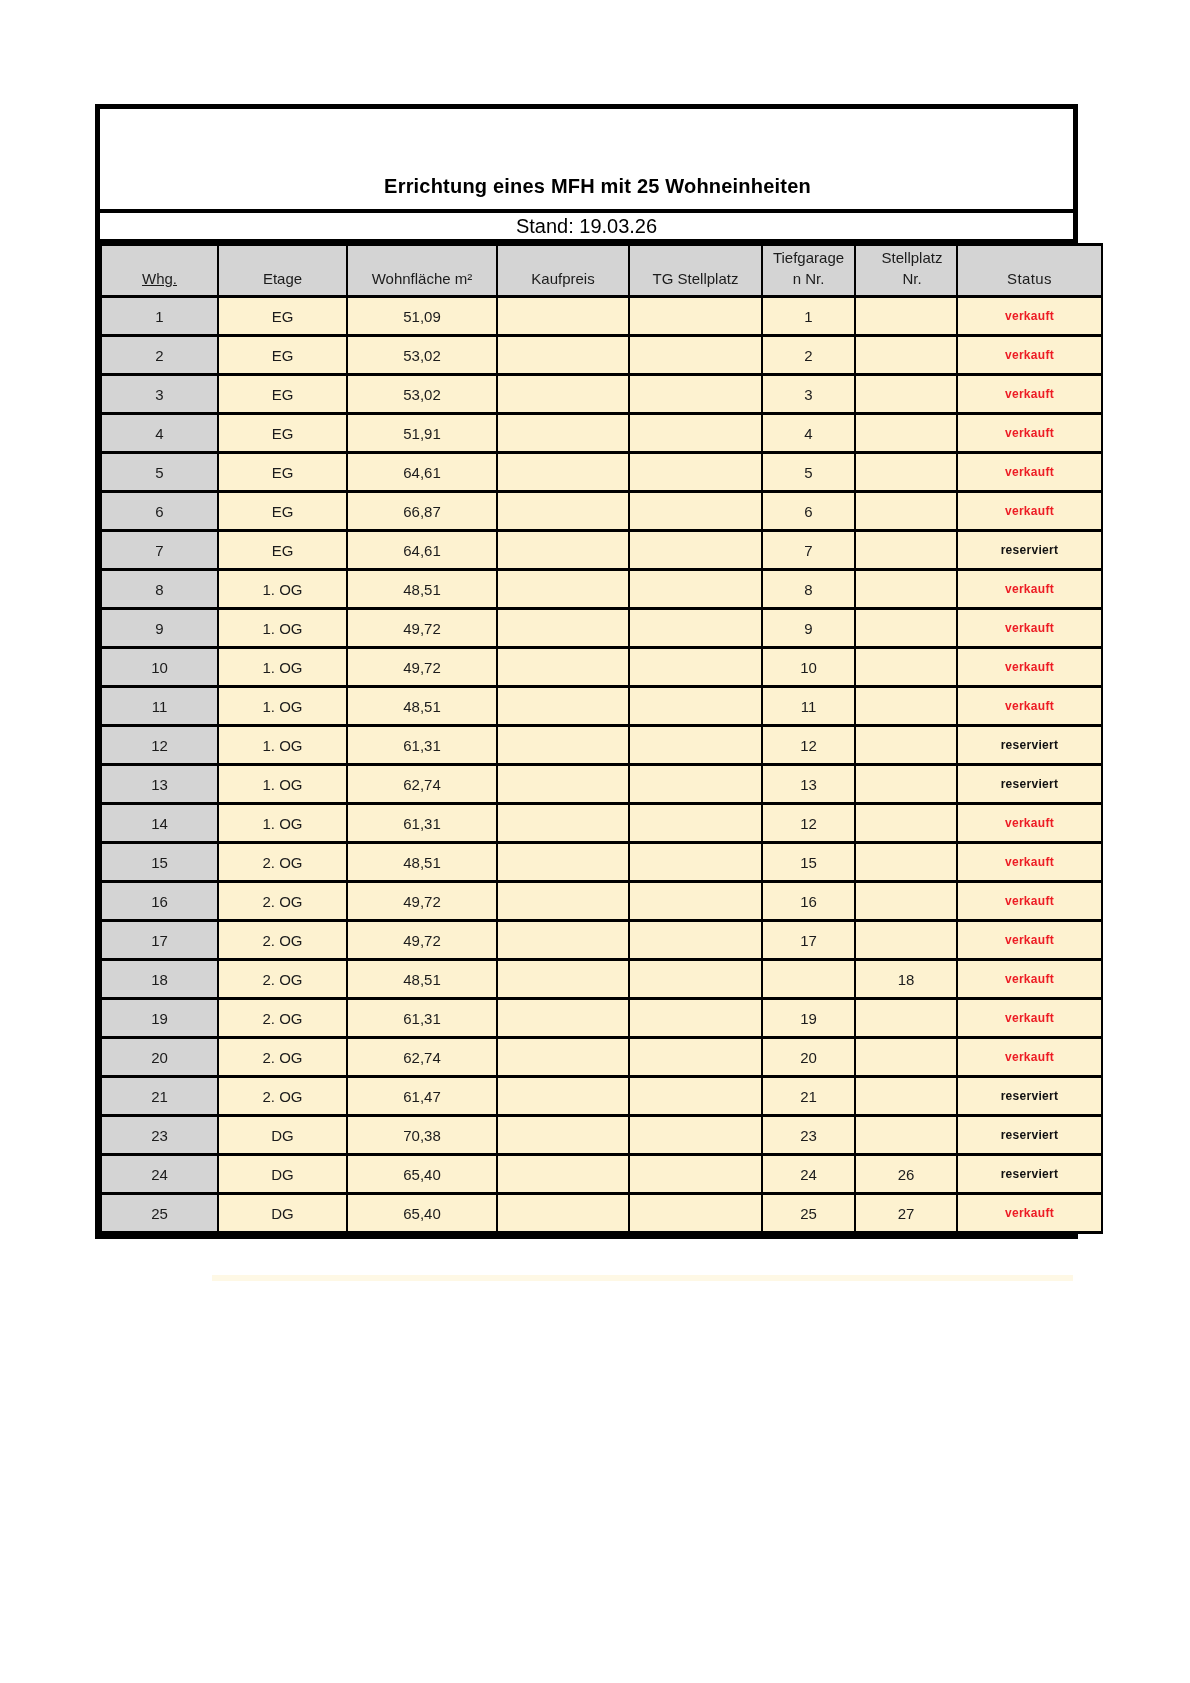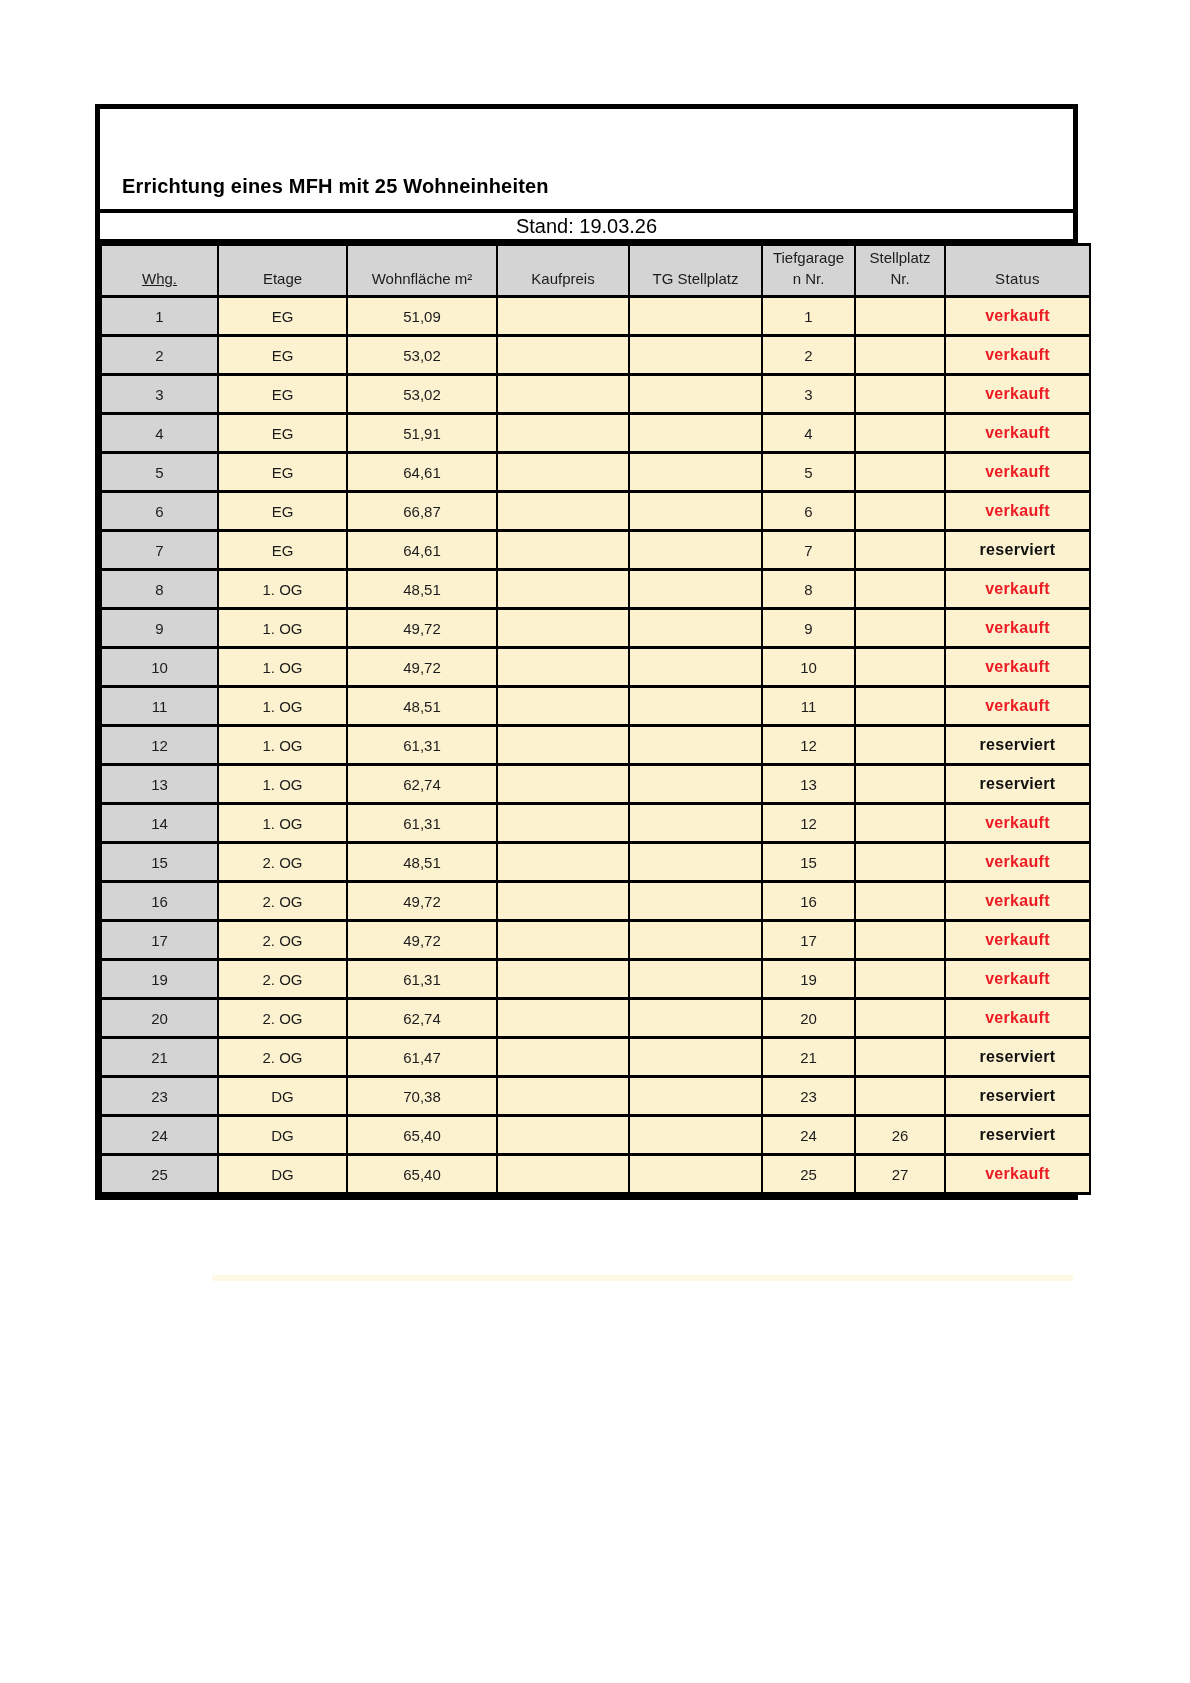--- a/index.html
+++ b/index.html
@@ -30,21 +30,21 @@
     border: 5px solid var(--grid);
     background: #ffffff;
   }
   .title-block {
     box-sizing: border-box;
     height: 104px;
     border-bottom: 4px solid var(--grid);
     display: flex;
     flex-direction: column;
     justify-content: flex-end;
-    align-items: flex-start;
+    align-items: center;
     padding-bottom: 8px;
     padding-left: 22px;
   }
   .title-line {
     font-size: 20px;
     font-weight: bold;
     line-height: 29px;
     letter-spacing: 0.2px;
     color: #000000;
     text-align: center;
@@ -81,28 +81,28 @@
     padding-bottom: 6px;
     white-space: pre-line;
     line-height: 1.4;
   }
   th.col-whg        { width: 115px; text-decoration: underline; }
   th.col-etage      { width: 127px; }
   th.col-flaeche    { width: 148px; }
   th.col-kaufpreis  { width: 130px; }
   th.col-tg_stellplatz  { width: 131px; }
   th.col-tiefgaragen_nr { width: 91px;  font-size: 13px; }
-  th.col-stellplatz_nr  { width: 88px;  font-size: 13px; }
+  th.col-stellplatz_nr  { width: 88px;  font-size: 13px; padding-left: 12px; }
   th.col-status     { width: 143px; font-weight: bold; font-size: 16px; letter-spacing: 0.4px; color: #000; }
   tbody td {
     height: 36px;
     background: var(--cell-bg);
   }
   tbody td.col-whg { background: var(--header-bg); }
-  tbody td.col-status { font-weight: bold; font-size: 16px; letter-spacing: 0.3px; }
+  tbody td.col-status { font-weight: bold; font-size: 12px; letter-spacing: 0.3px; }
   tbody td.status-sold     { color: var(--status-sold); }
   tbody td.status-reserved { color: var(--status-reserved); }
   .below-strip {
     position: absolute;
     left: 212px;
     top: 1275px;
     width: 861px;
     height: 6px;
     background: var(--cell-bg);
     opacity: 0.55;
@@ -300,20 +300,30 @@
             <td class="col-whg">17</td>
             <td class="col-etage">2. OG</td>
             <td class="col-flaeche">49,72</td>
             <td class="col-kaufpreis"></td>
             <td class="col-tg_stellplatz"></td>
             <td class="col-tiefgaragen_nr">17</td>
             <td class="col-stellplatz_nr"></td>
             <td class="col-status status-sold">verkauft</td>
           </tr>
           <tr>
+            <td class="col-whg">18</td>
+            <td class="col-etage">2. OG</td>
+            <td class="col-flaeche">48,51</td>
+            <td class="col-kaufpreis"></td>
+            <td class="col-tg_stellplatz"></td>
+            <td class="col-tiefgaragen_nr"></td>
+            <td class="col-stellplatz_nr">18</td>
+            <td class="col-status status-sold">verkauft</td>
+          </tr>
+          <tr>
             <td class="col-whg">19</td>
             <td class="col-etage">2. OG</td>
             <td class="col-flaeche">61,31</td>
             <td class="col-kaufpreis"></td>
             <td class="col-tg_stellplatz"></td>
             <td class="col-tiefgaragen_nr">19</td>
             <td class="col-stellplatz_nr"></td>
             <td class="col-status status-sold">verkauft</td>
           </tr>
           <tr>

